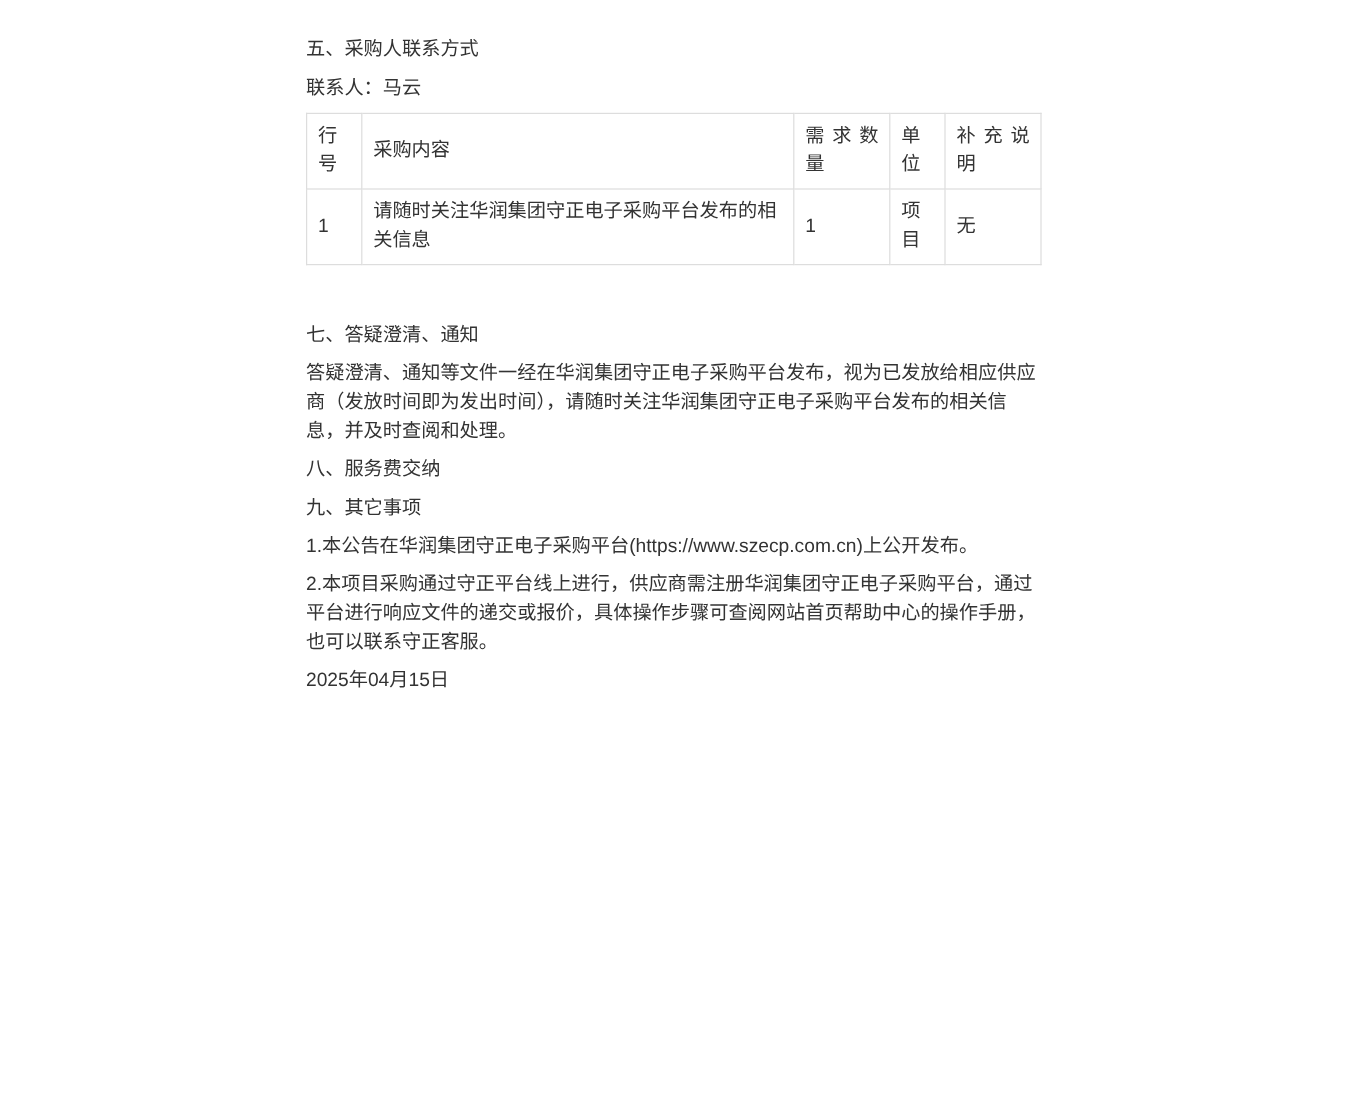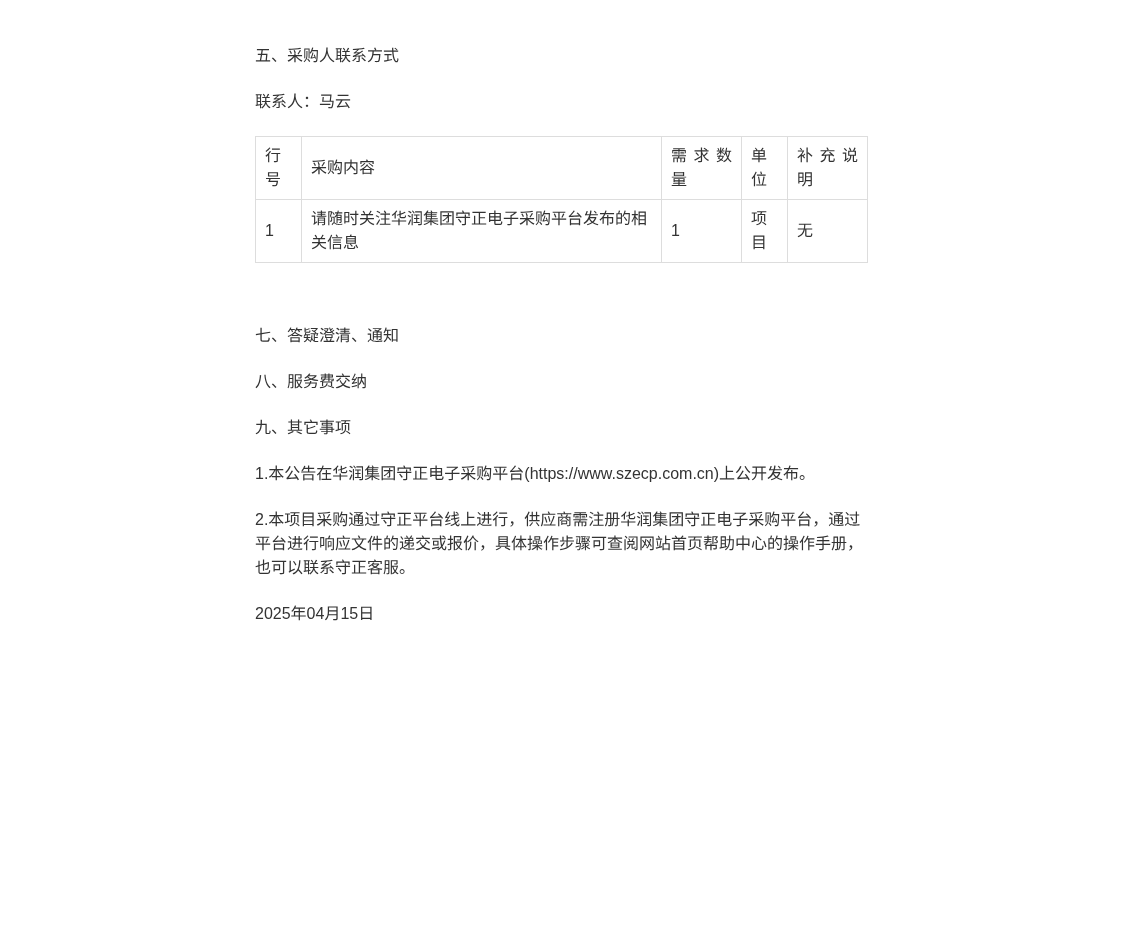--- a/index.html
+++ b/index.html
@@ -13,21 +13,21 @@
   .page {
     width: 612px;
     margin: 0 auto;
     padding: 22px 0 10px 0;
     font-family: "Liberation Sans", "DejaVu Sans", sans-serif;
     font-size: 16px;
     line-height: 24px;
     color: #333333;
   }
   .page p {
-    margin: 22px 0;
+    margin: 8px 0;
   }
   .table-wrap {
     margin: 6px 0 0 0;
     padding-bottom: 39px;
   }
   table.detail-table {
     border-collapse: collapse;
     width: 100%;
     table-layout: fixed;
   }
@@ -77,20 +77,21 @@
           <td>请随时关注华润集团守正电子采购平台发布的相关信息</td>
           <td>1</td>
           <td>项目</td>
           <td>无</td>
         </tr>
       </tbody>
     </table>
   </div>
 
   <p>七、答疑澄清、通知</p>
+  <p>答疑澄清、通知等文件一经在华润集团守正电子采购平台发布，视为已发放给相应供应商（发放时间即为发出时间），请随时关注华润集团守正电子采购平台发布的相关信息，并及时查阅和处理。</p>
 
   <p>八、服务费交纳</p>
 
   <p>九、其它事项</p>
   <p>1.本公告在华润集团守正电子采购平台(https://www.szecp.com.cn)上公开发布。</p>
   <p>2.本项目采购通过守正平台线上进行，供应商需注册华润集团守正电子采购平台，通过平台进行响应文件的递交或报价，具体操作步骤可查阅网站首页帮助中心的操作手册，也可以联系守正客服。</p>
 
   <p>2025年04月15日</p>
 
 </main>

